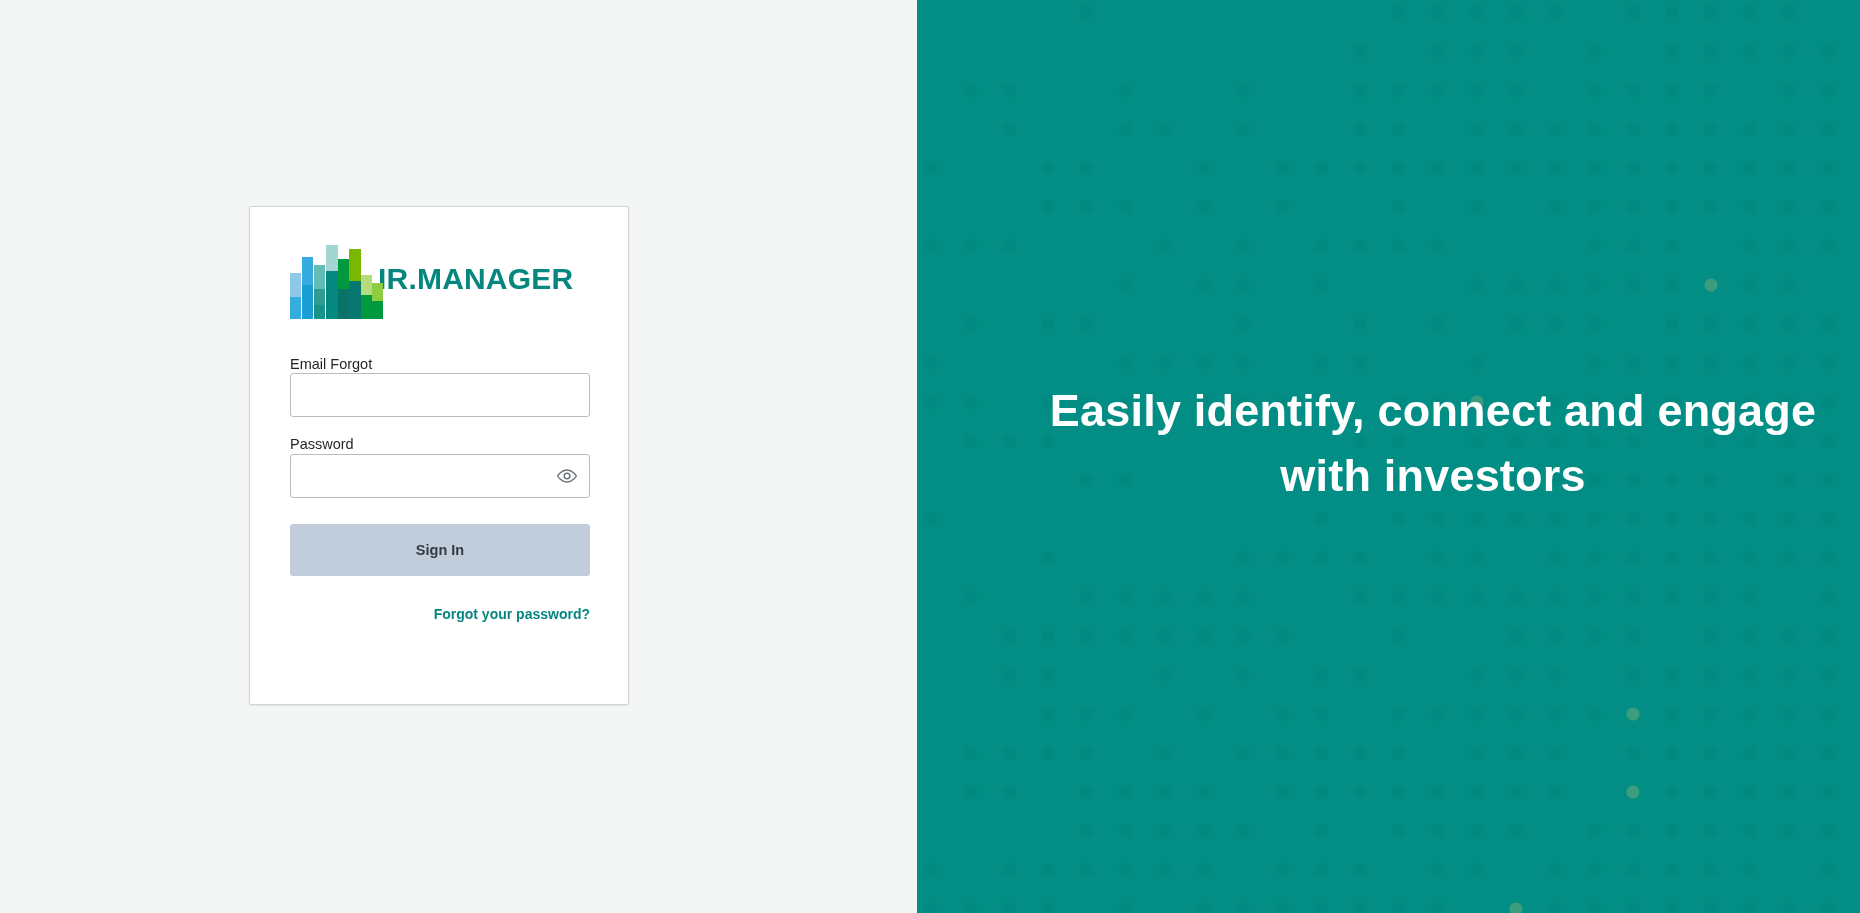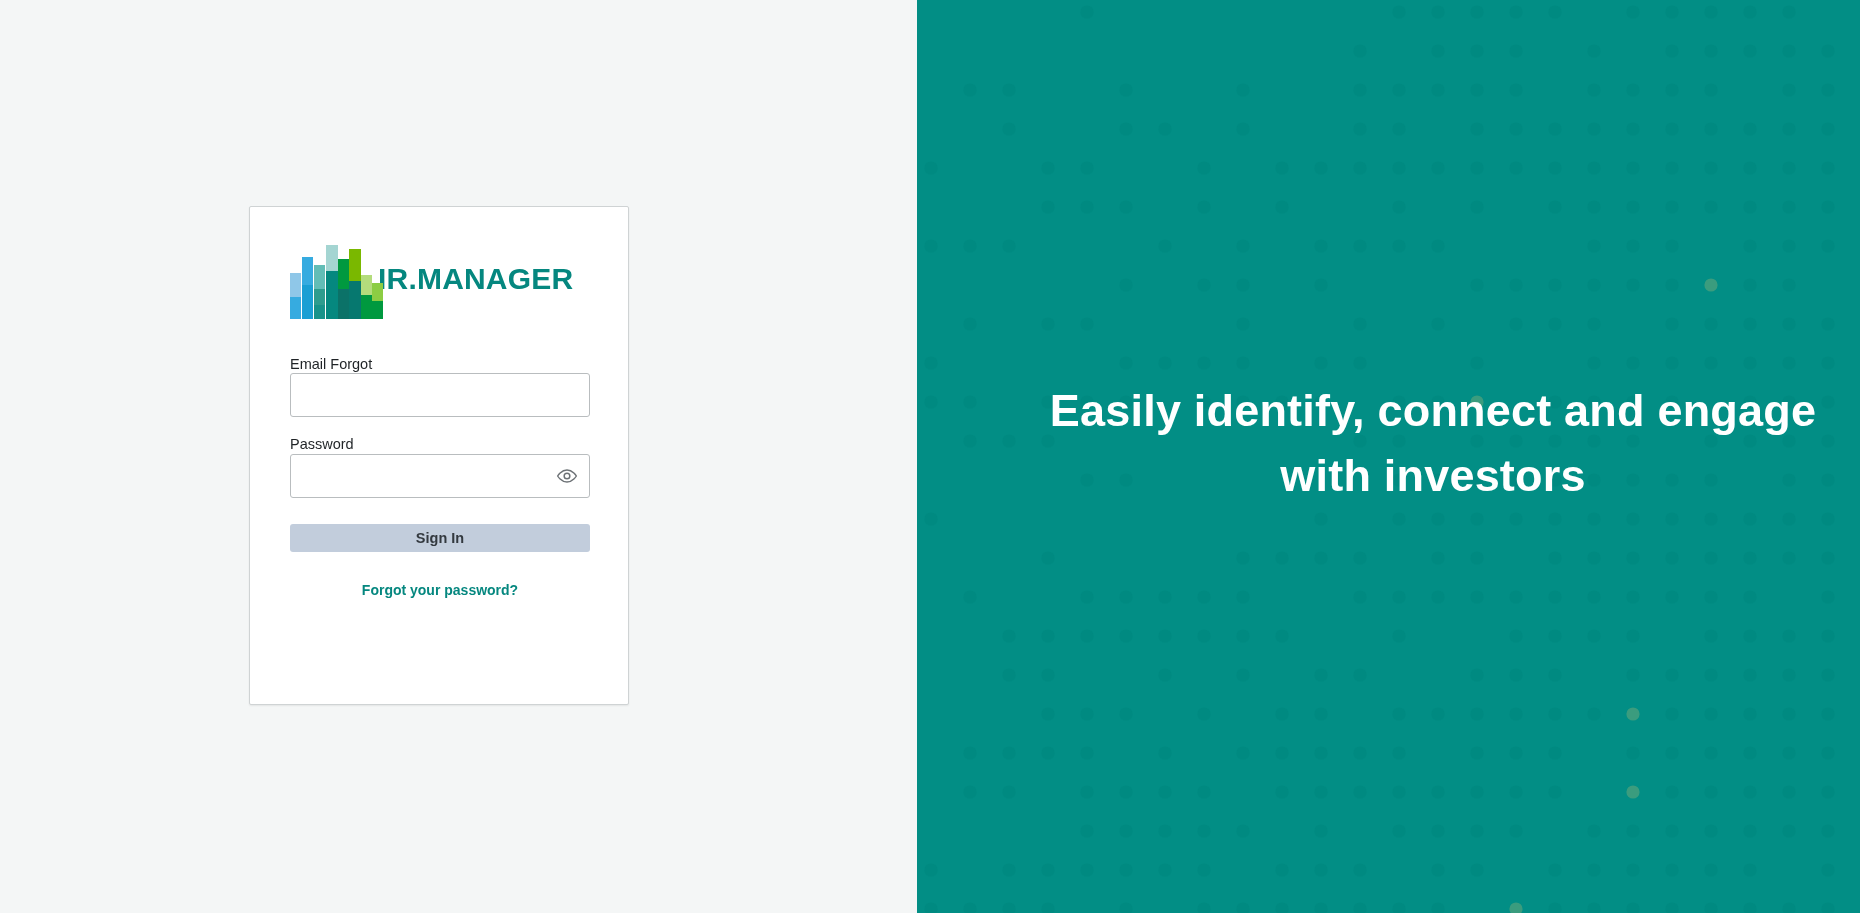--- a/index.html
+++ b/index.html
@@ -85,31 +85,31 @@
     transform:translateY(-50%);
     width:28px; height:28px;
     display:flex; align-items:center; justify-content:center;
     background:none; border:none; cursor:pointer; padding:0;
   }
 
   .spacer-18 { height:18px; }
   .spacer-26 { height:26px; }
 
   .signin-btn {
-    width:300px; height:28px;
+    width:300px; height:52px;
     background:#c2cddc;
     border:none; border-radius:3px;
     color:#33393f;
     font-size:14.5px;
     font-weight:bold;
     cursor:pointer;
     font-family:"Liberation Sans", sans-serif;
   }
 
-  .forgot-row { width:300px; text-align:center; margin-top:29px; }
+  .forgot-row { width:300px; text-align:right; margin-top:29px; }
   .forgot-link {
     font-size:14px;
     font-weight:bold;
     color:#05877f;
     text-decoration:none;
     cursor:pointer;
   }
 
   
   .right-pane {

